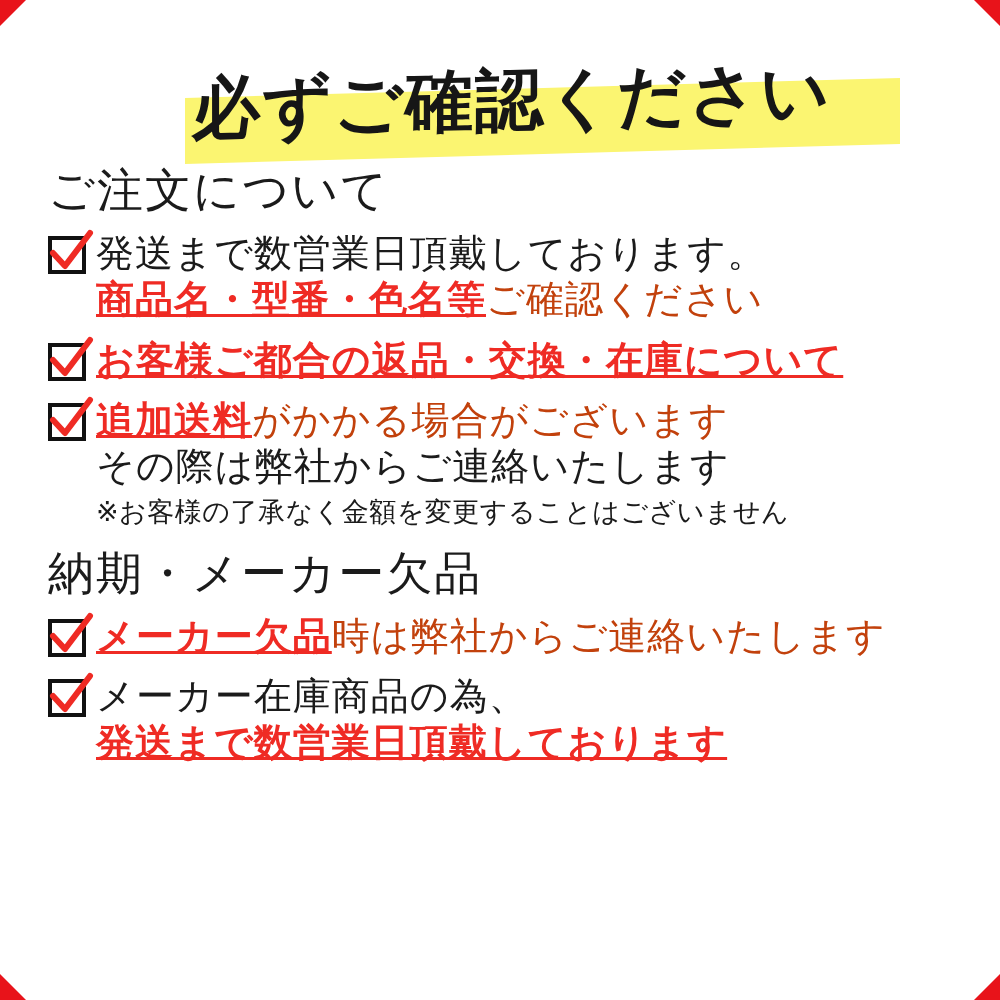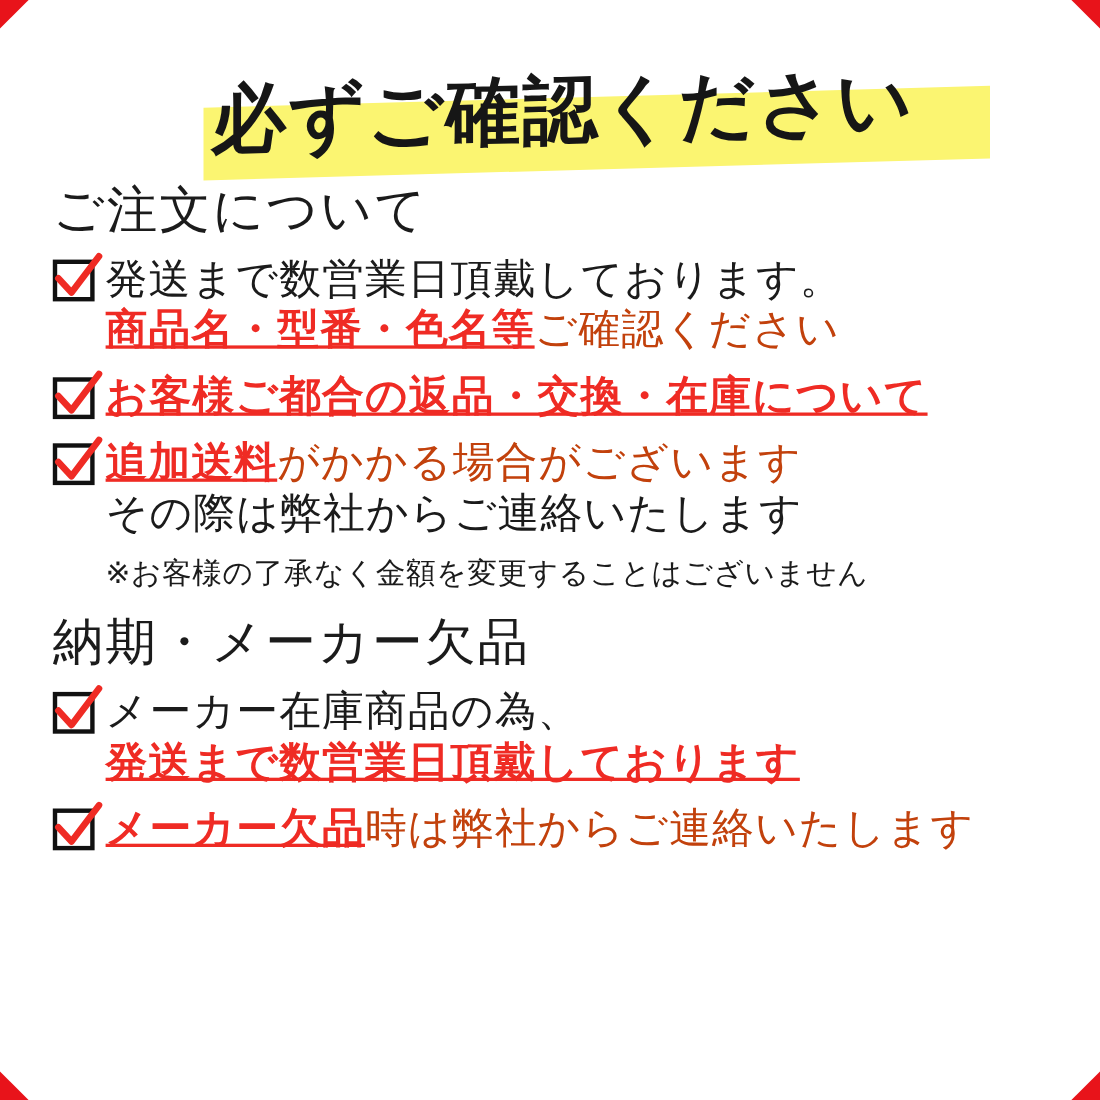--- a/index.html
+++ b/index.html
@@ -123,21 +123,21 @@
   .line {
     font-size: 38px;
     line-height: 1.22;
     color: #1b1b1b;
     letter-spacing: 1px;
     white-space: nowrap;
   }
   .line.small {
     font-size: 27px;
     letter-spacing: 0.5px;
-    margin-top: 16px;
+    margin-top: 6px;
   }
   .red {
     color: #ef2b24;
     font-weight: bold;
     text-decoration: underline;
   }
   .blk {
     color: #c2410c;
   }
 </style>
@@ -198,30 +198,30 @@
 
     <div class="section-heading">納期・メーカー欠品</div>
 
     <div class="item">
       <span class="check">
         <svg viewBox="0 0 50 50" aria-hidden="true">
           <path d="M8 26 L20 39 L45 6" fill="none" stroke="#ef2b24" stroke-width="6" stroke-linecap="round" stroke-linejoin="round"></path>
         </svg>
       </span>
       <span class="lines">
+        <div class="line"><span class="red">メーカー欠品</span><span class="blk">時は弊社からご連絡いたします</span></div>
+      </span>
+    </div>
+
+    <div class="item">
+      <span class="check">
+        <svg viewBox="0 0 50 50" aria-hidden="true">
+          <path d="M8 26 L20 39 L45 6" fill="none" stroke="#ef2b24" stroke-width="6" stroke-linecap="round" stroke-linejoin="round"></path>
+        </svg>
+      </span>
+      <span class="lines">
         <div class="line">メーカー在庫商品の為、</div>
         <div class="line red">発送まで数営業日頂戴しております</div>
       </span>
     </div>
 
-    <div class="item">
-      <span class="check">
-        <svg viewBox="0 0 50 50" aria-hidden="true">
-          <path d="M8 26 L20 39 L45 6" fill="none" stroke="#ef2b24" stroke-width="6" stroke-linecap="round" stroke-linejoin="round"></path>
-        </svg>
-      </span>
-      <span class="lines">
-        <div class="line"><span class="red">メーカー欠品</span><span class="blk">時は弊社からご連絡いたします</span></div>
-      </span>
-    </div>
-
   </div>
 </div>
 
 </body></html>

